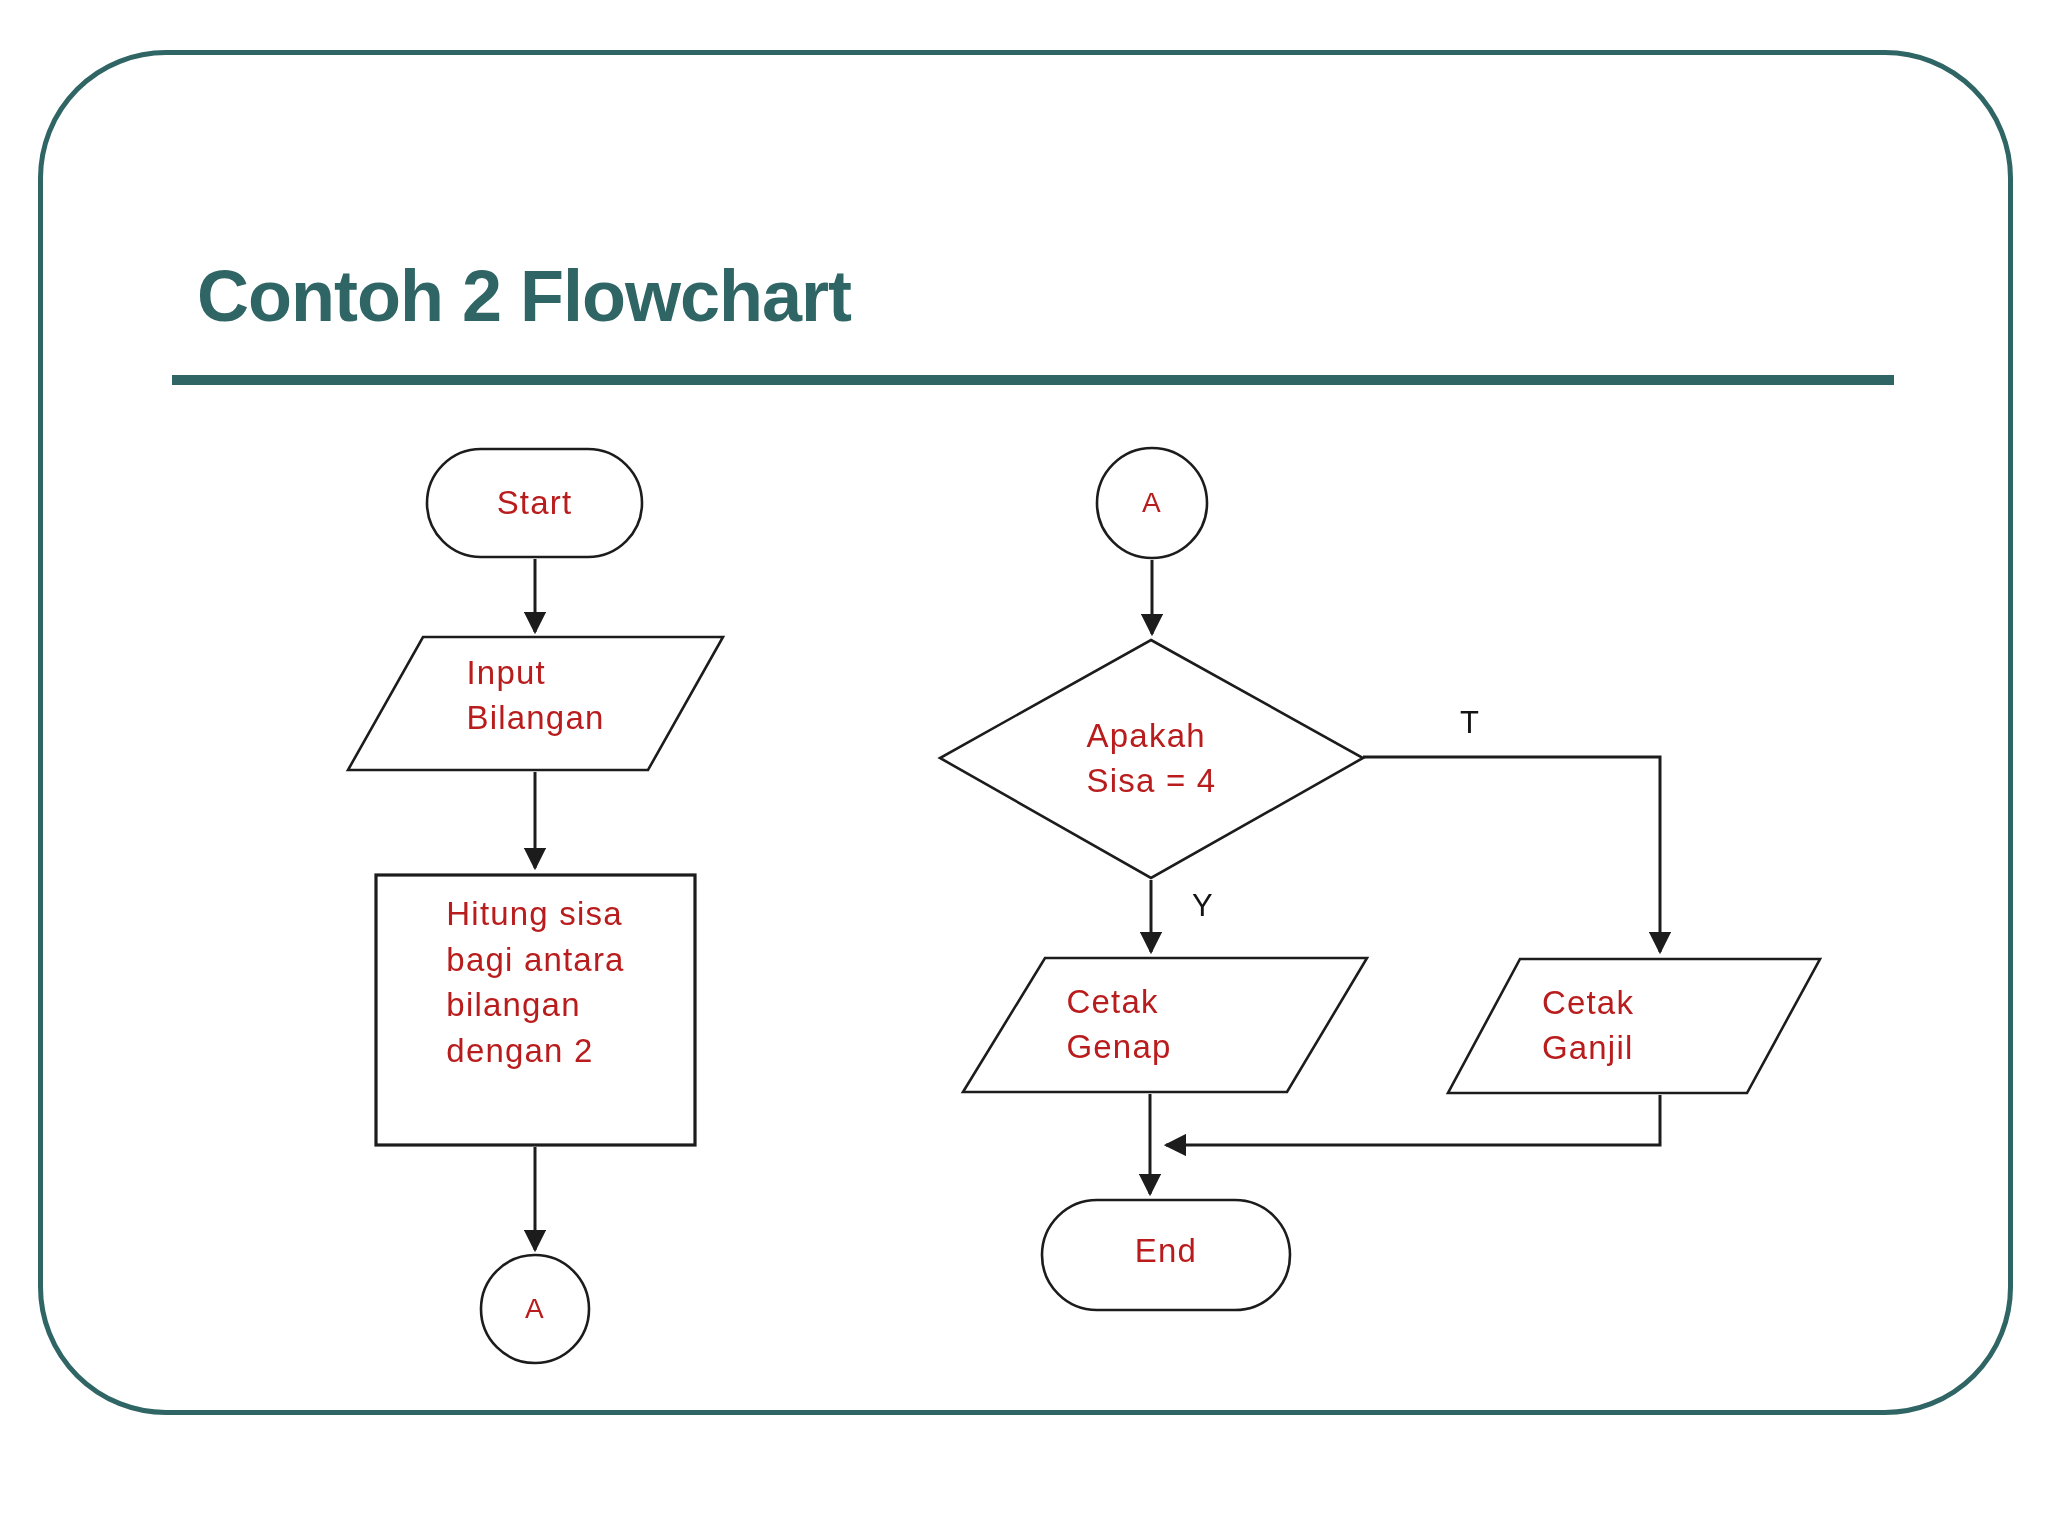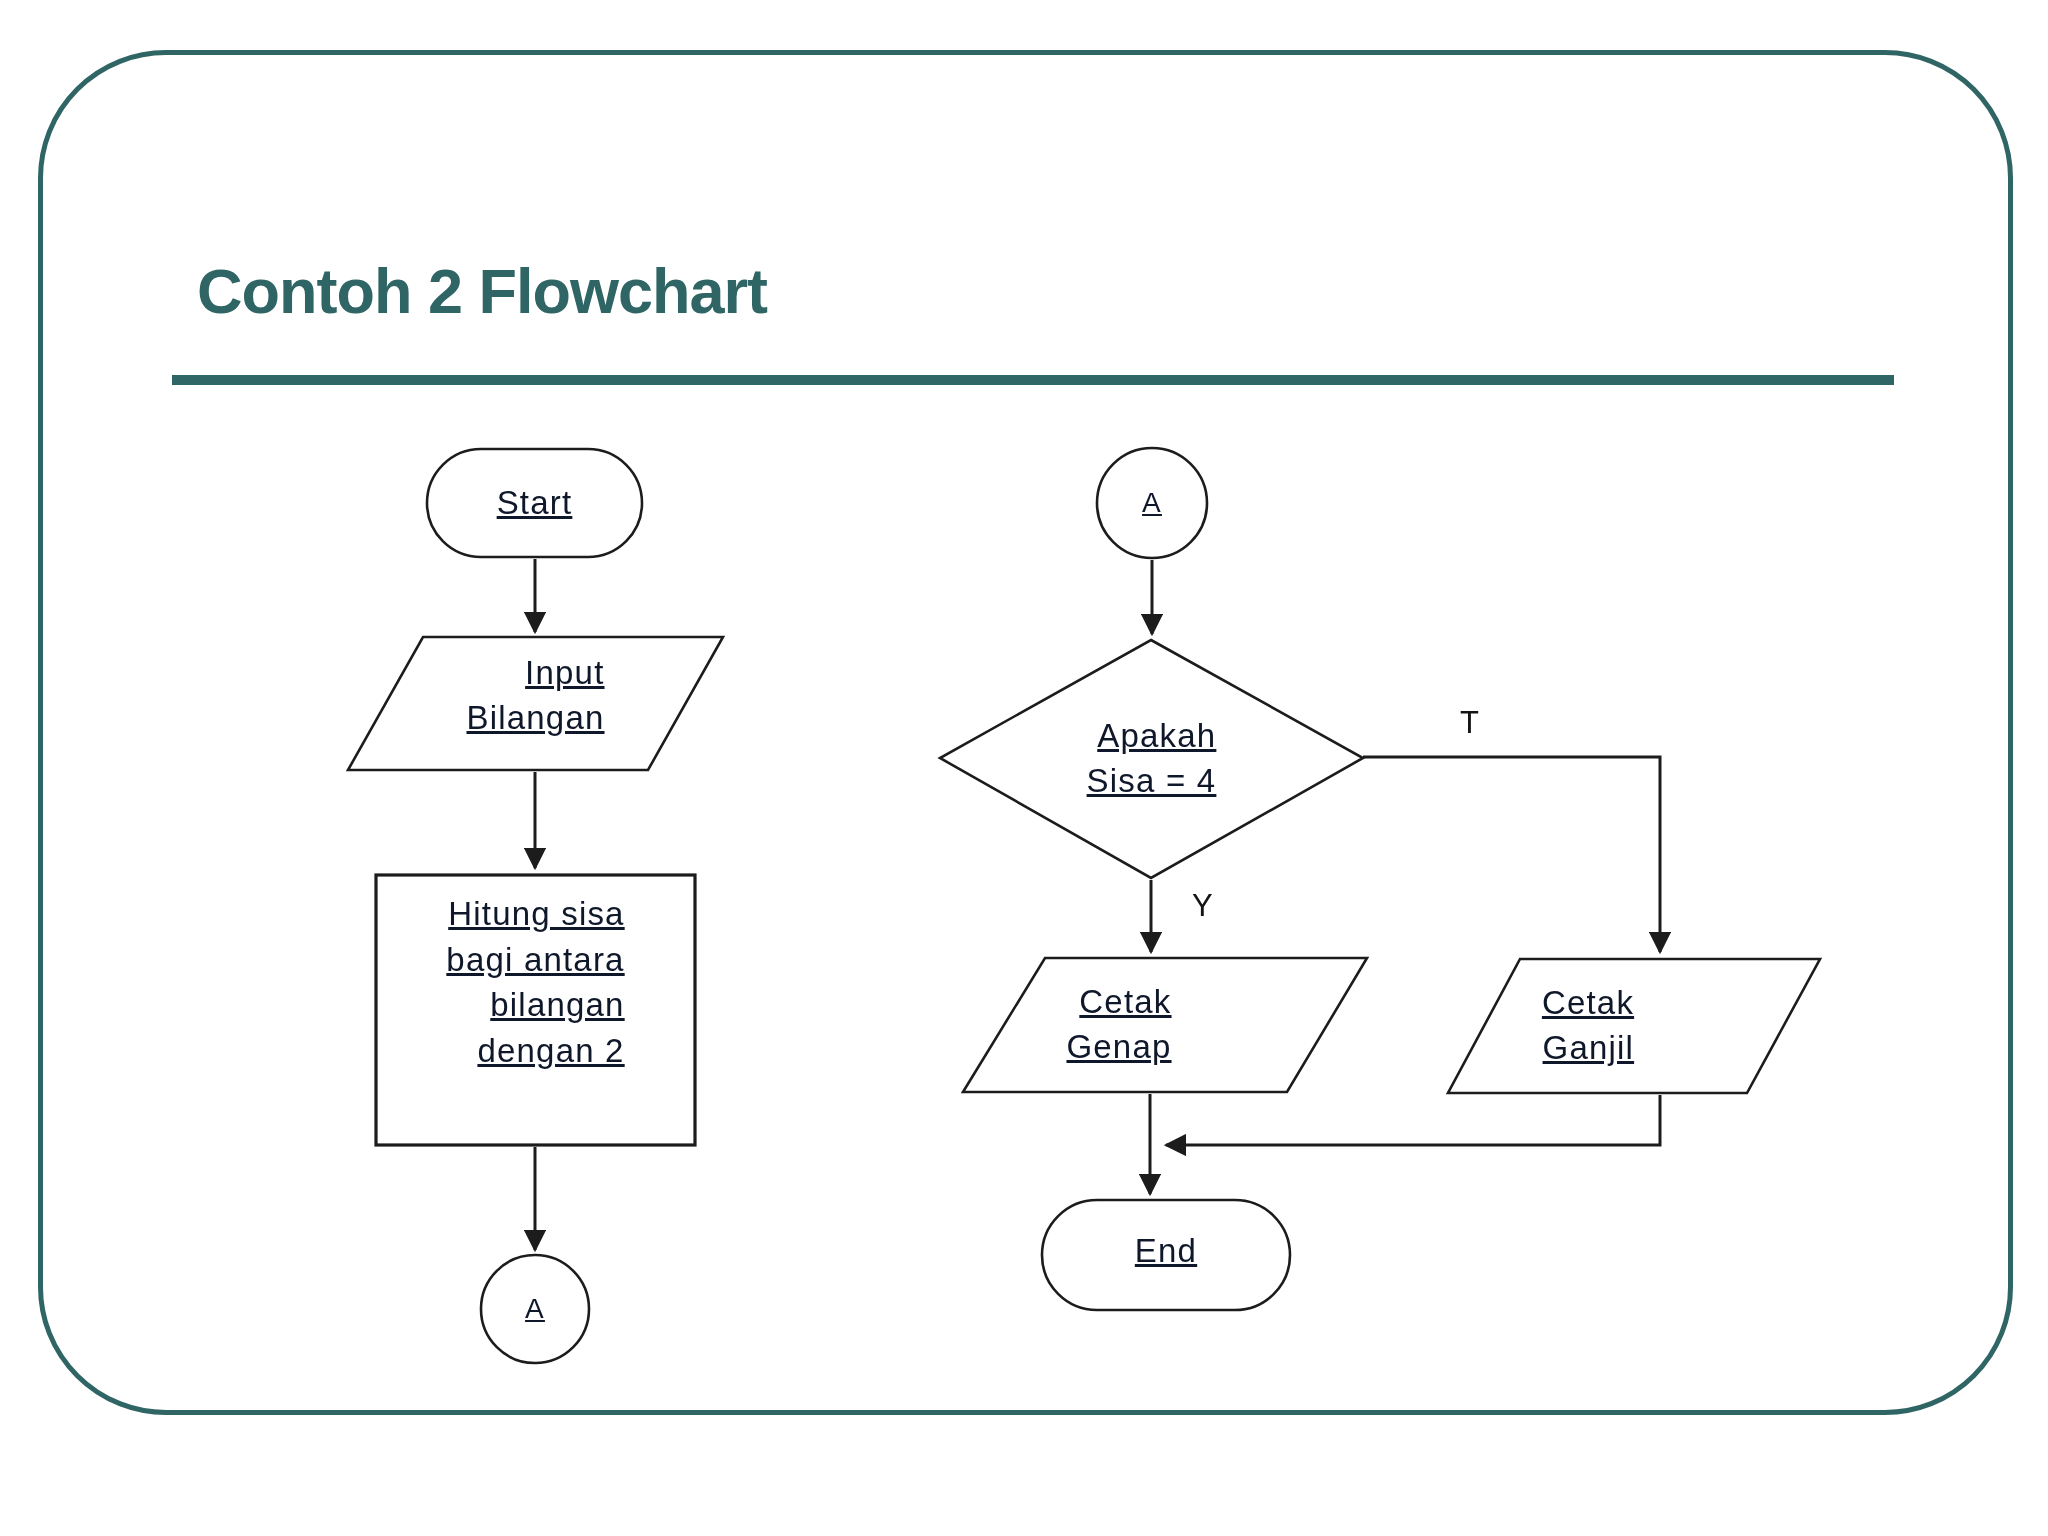--- a/index.html
+++ b/index.html
@@ -20,21 +20,21 @@
     position: absolute;
     left: 38px; top: 50px;
     width: 1975px; height: 1365px;
     border: 5px solid var(--accent, #2f6564);
     border-radius: 128px;
     background: transparent;
   }
   .title {
     position: absolute;
     left: 197px; top: 260px;
-    font-size: 63px;
+    font-size: 72px;
     font-weight: 800;
     letter-spacing: -1px;
     line-height: 1;
     color: var(--accent, #2f6564);
     white-space: nowrap;
   }
   .title-rule {
     position: absolute;
     left: 172px; top: 375px;
     width: 1722px; height: 10px;
@@ -56,27 +56,26 @@
     stroke: var(--ink, #1c1c1c);
     stroke-width: 3;
     marker-end: url(#arrowhead);
   }
   #arrowhead path { fill: var(--ink, #1c1c1c); }
   .node-label {
     position: absolute;
     display: flex;
     align-items: center;
     justify-content: center;
-    text-align: right;
-    color: #0f172a;
+    text-align: left;
+    color: #b91c1c;
     font-size: 33px;
     letter-spacing: 1.2px;
     line-height: 1.35;
     white-space: pre-line;
-    text-decoration: underline;
   }
   .node-label.small { font-size: 28px; }
   .node-label.top-align {
     align-items: flex-start;
     padding-top: 16px;
     line-height: 1.38;
   }
   .node-label.nudge-left { transform: translateX(-46px); }
   .edge-label {
     position: absolute;

